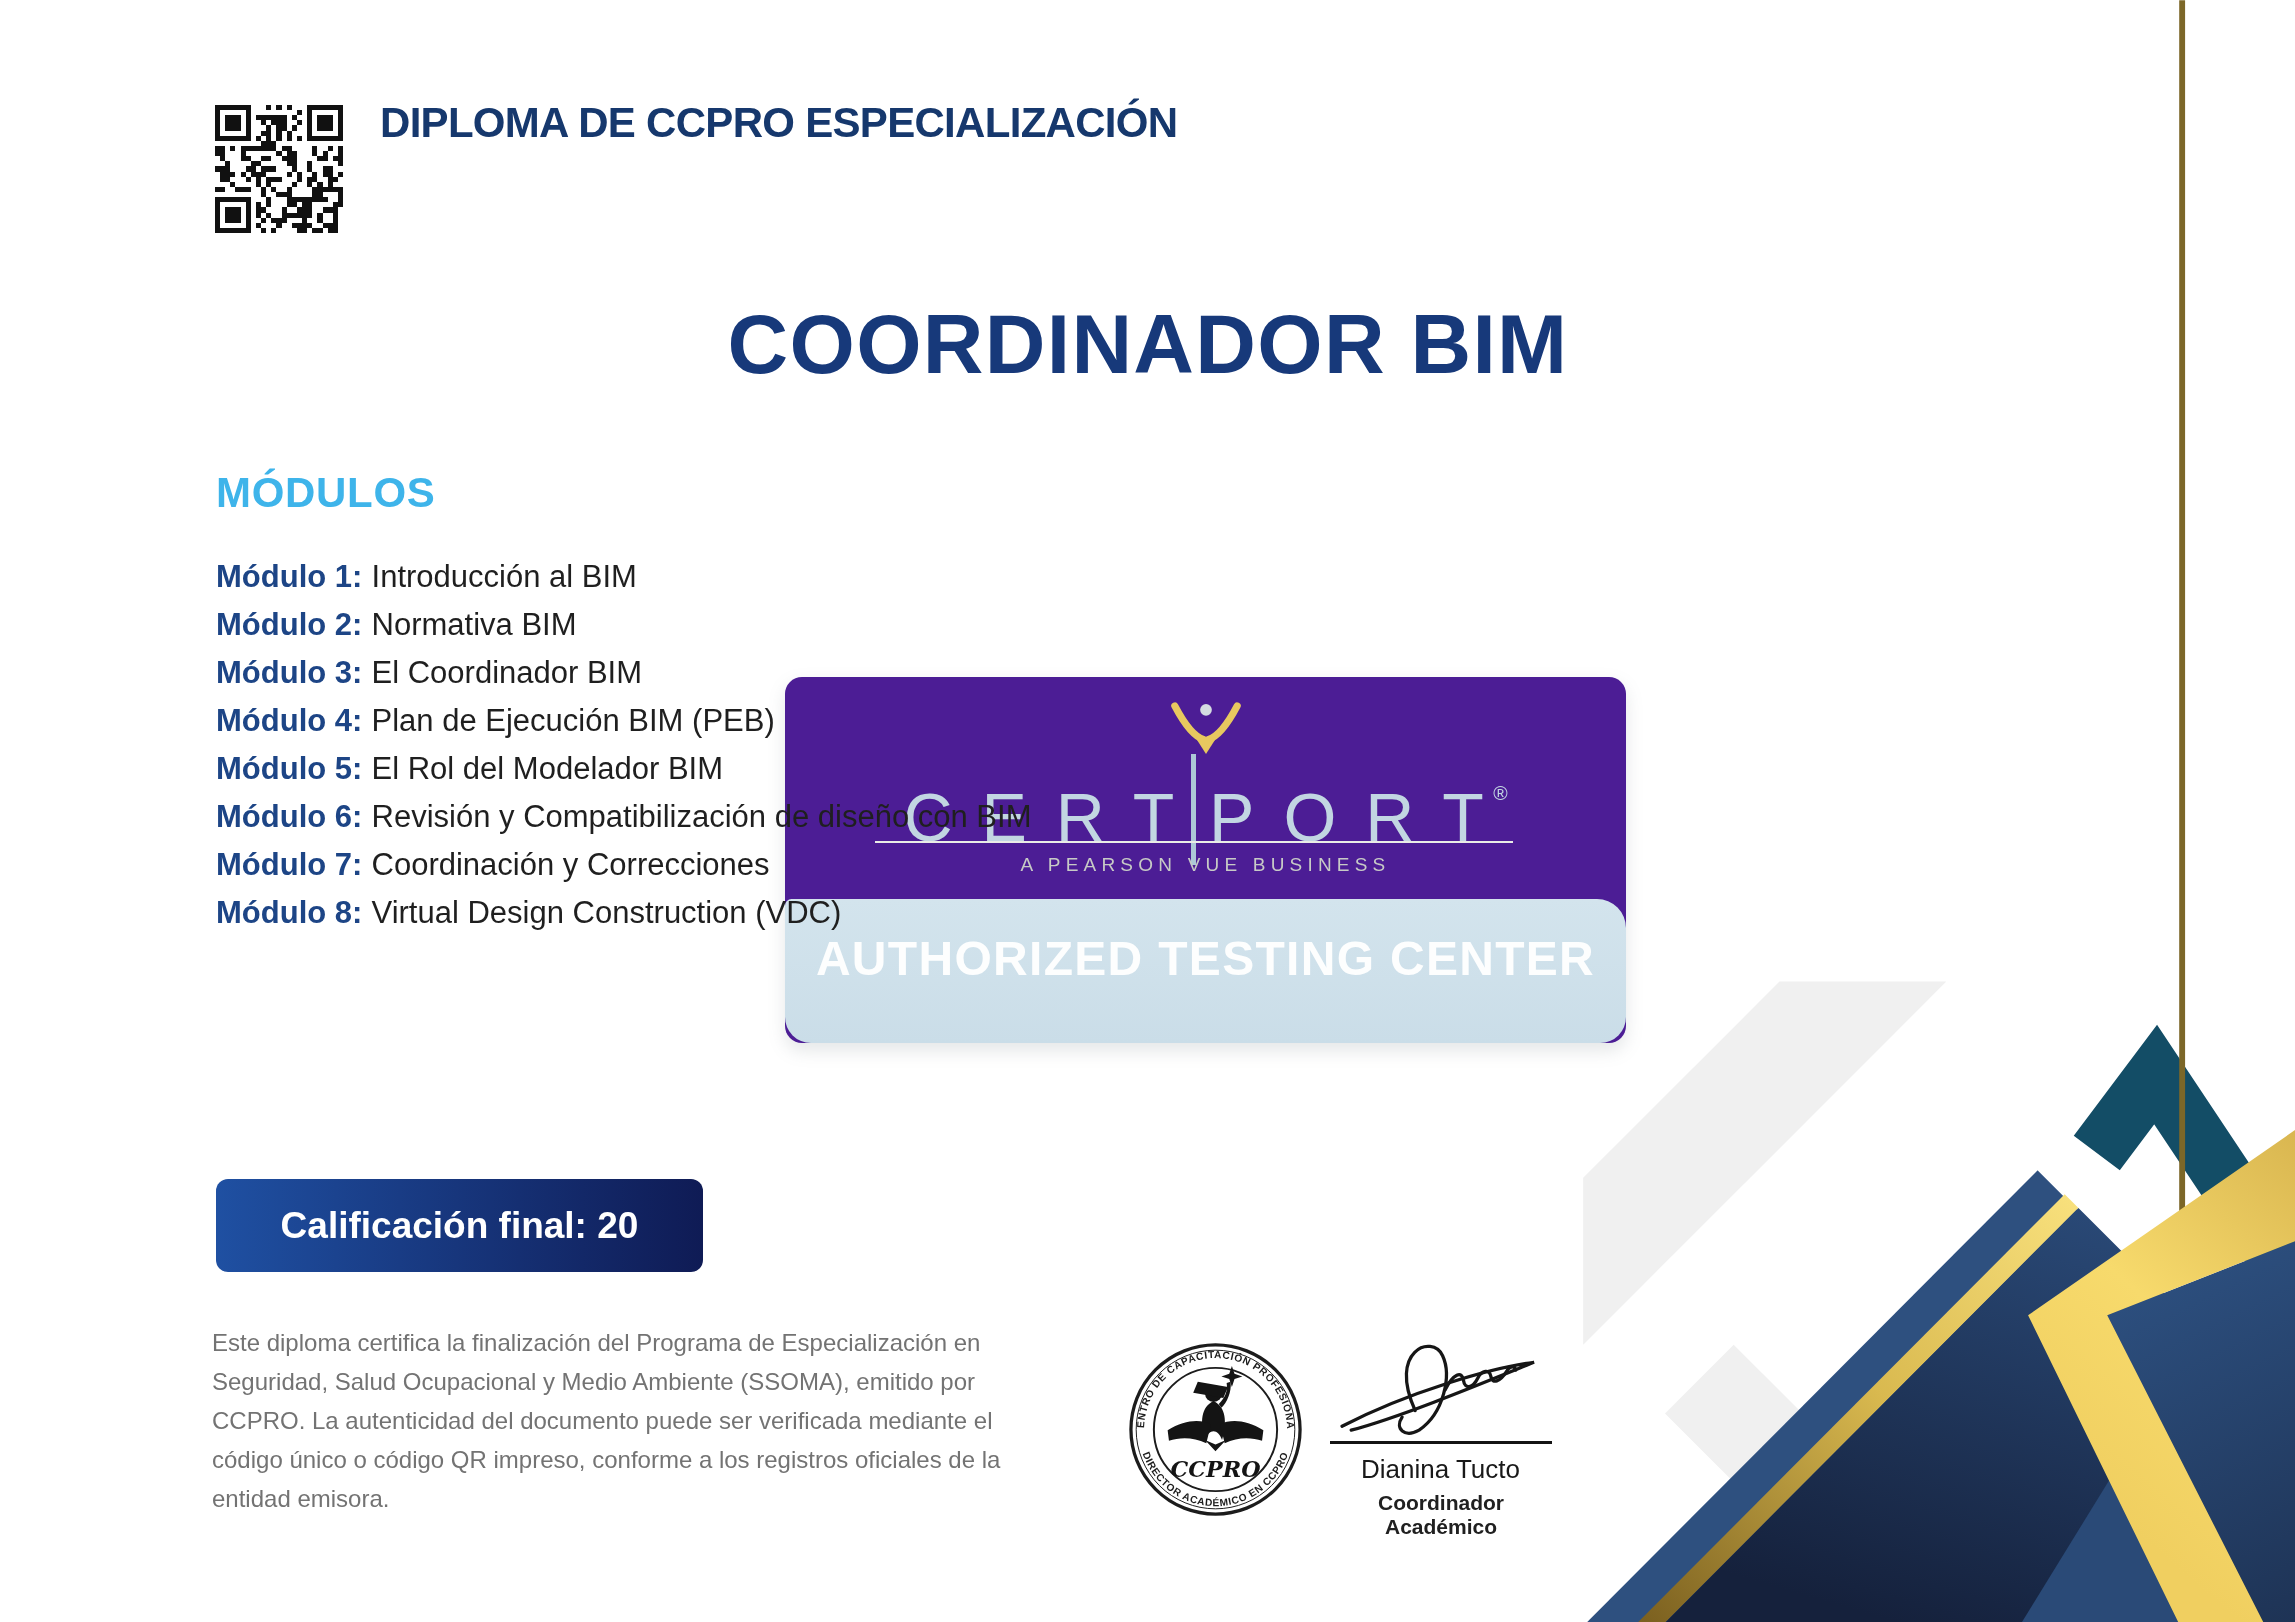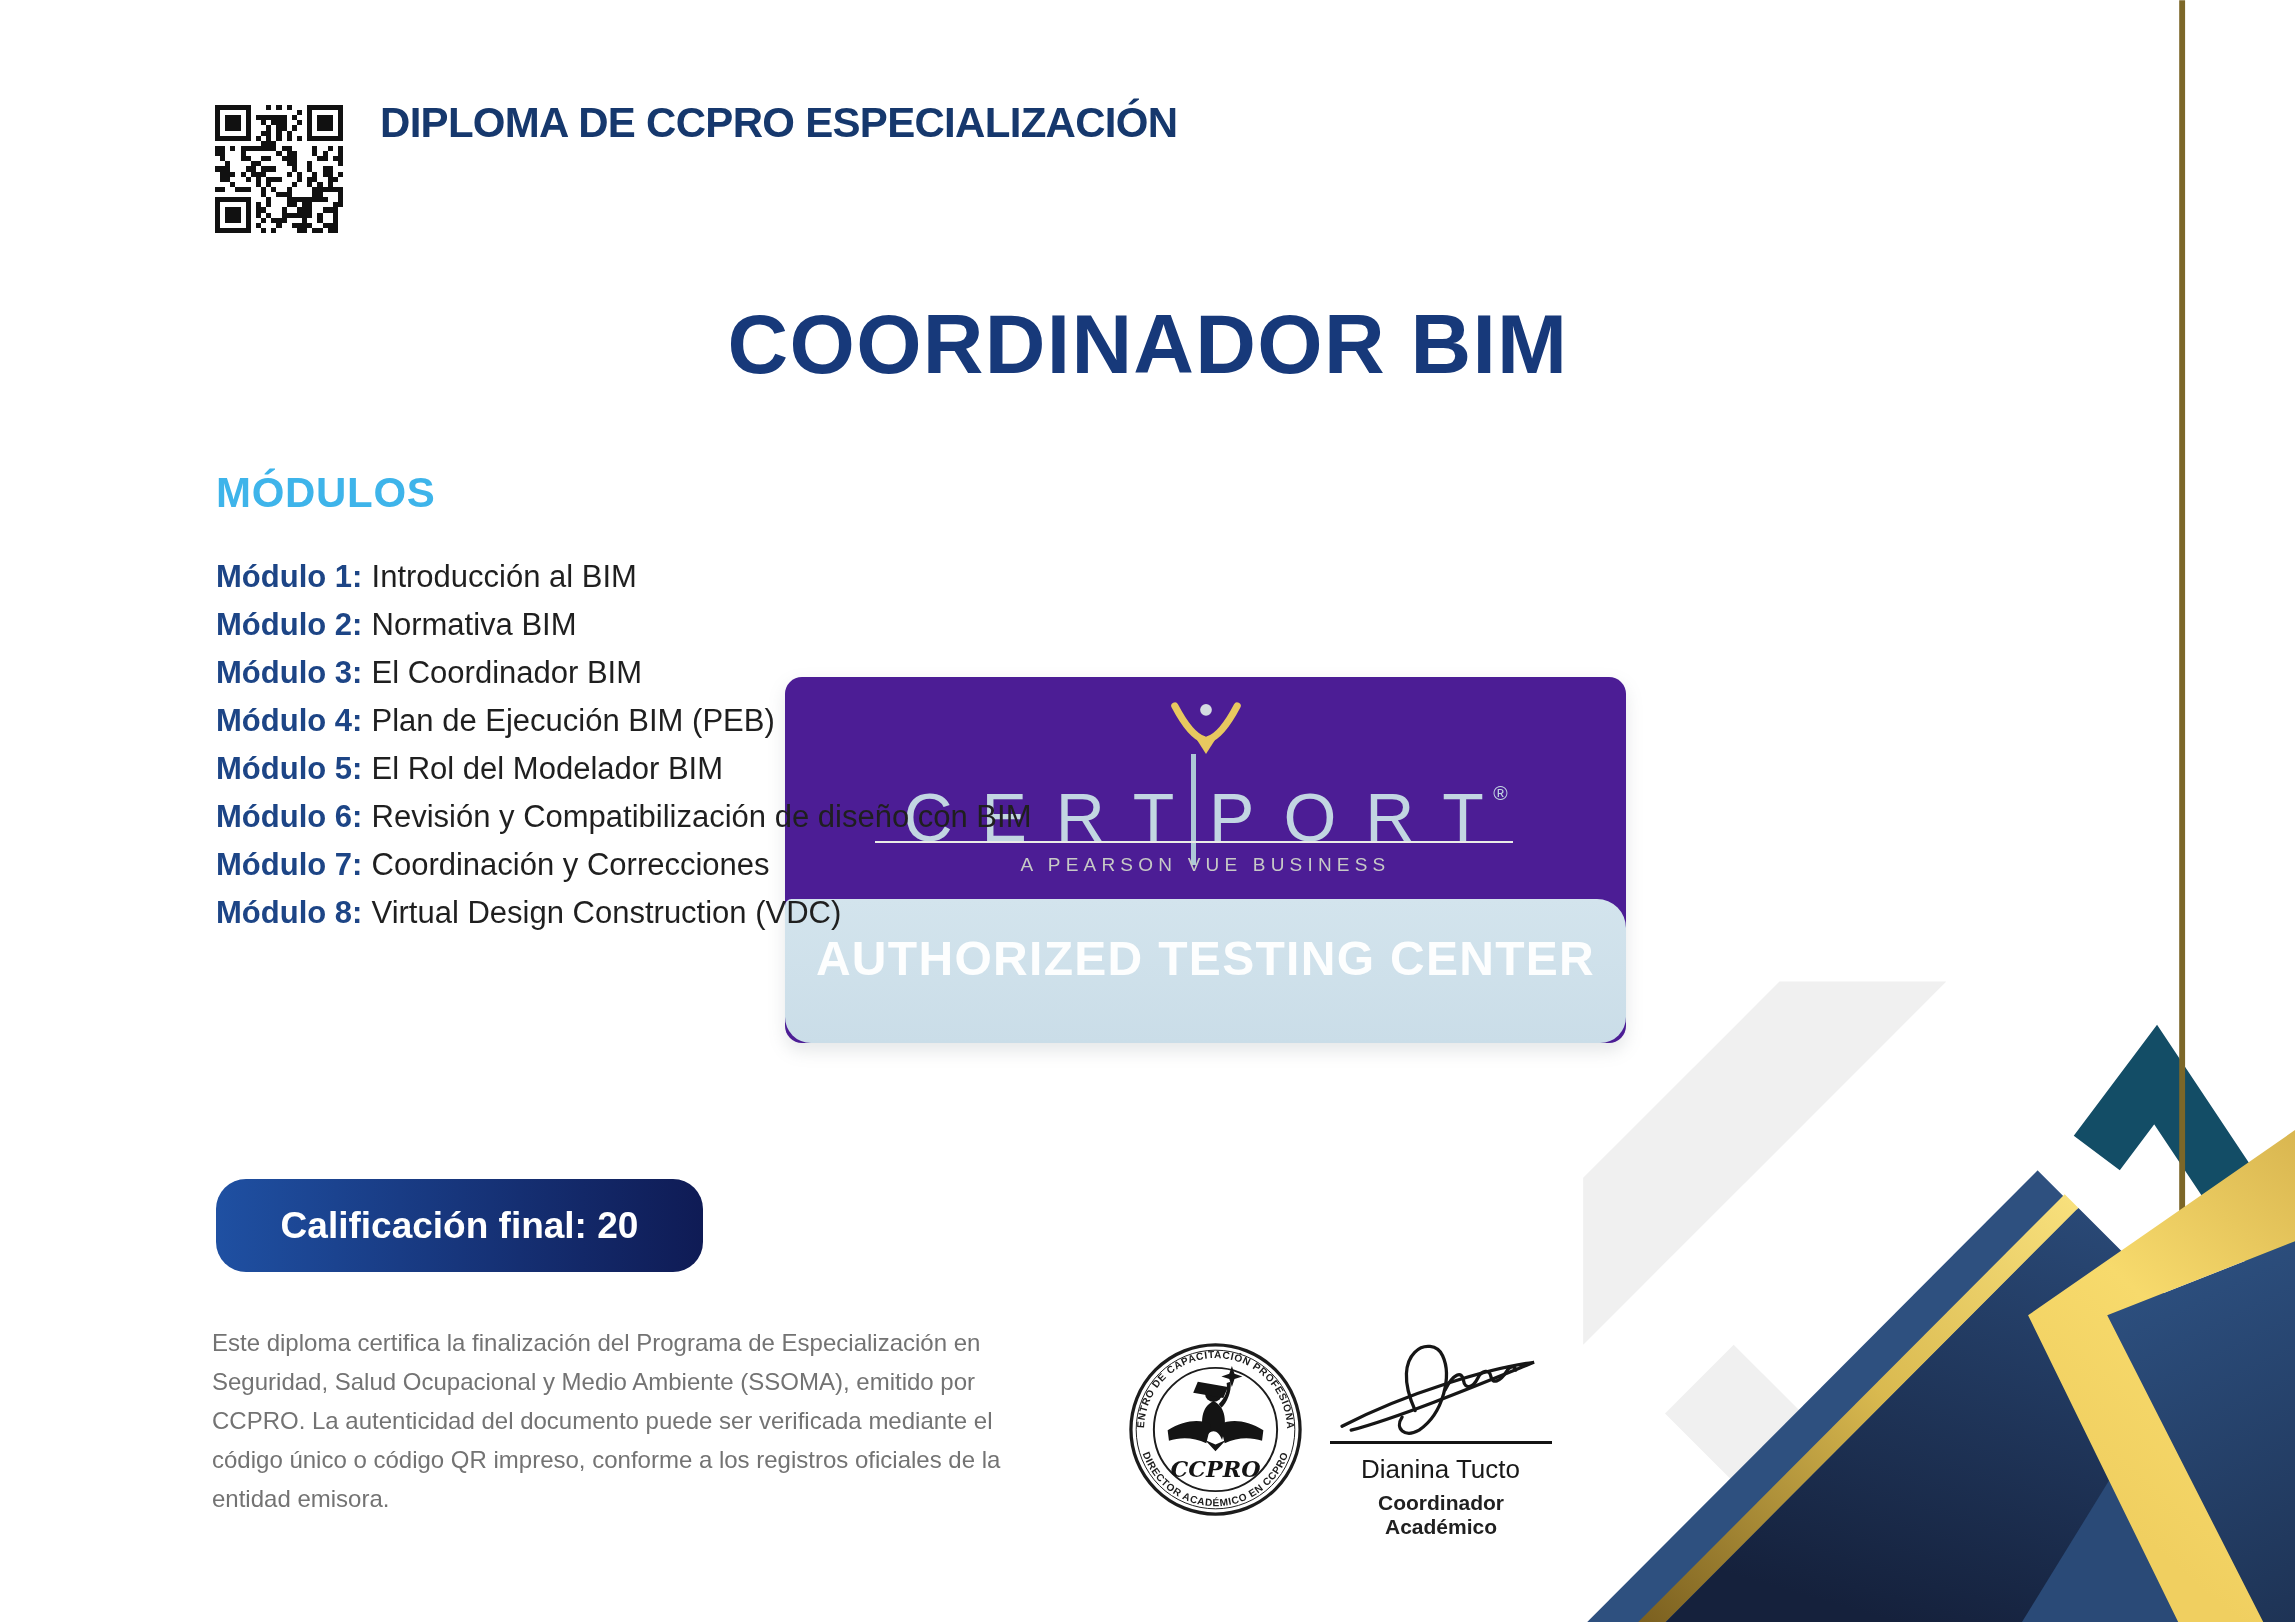--- a/index.html
+++ b/index.html
@@ -49,21 +49,21 @@
   .cp-banner{
     position:absolute;left:0;bottom:0;width:100%;height:144px;
     background:linear-gradient(180deg,#d3e4ed,#cadde8);
     border-radius:6.5px 29px 26px 26px;text-align:center;line-height:119px;
     font-size:48px;font-weight:bold;letter-spacing:1.3px;color:rgba(255,255,255,.95);
   }
 
   
   .pill{
     position:absolute;left:216px;top:1179px;width:487px;height:93px;z-index:2;
-    background:linear-gradient(90deg,#1f50a2,#0f1b55);border-radius:30px;
+    background:linear-gradient(90deg,#1f50a2,#0f1b55);border-radius:12px;
     text-align:center;line-height:93px;color:#ffffff;font-size:37px;font-weight:bold;
   }
 
   
   .desc{position:absolute;left:212px;top:1323px;z-index:2;}
   .desc-line{font-size:24px;line-height:39px;color:#737373;white-space:nowrap;}
 
   
   .seal{position:absolute;left:1127px;top:1341px;z-index:2;}
   .sig-scribble{position:absolute;left:1322px;top:1327px;z-index:2;}

